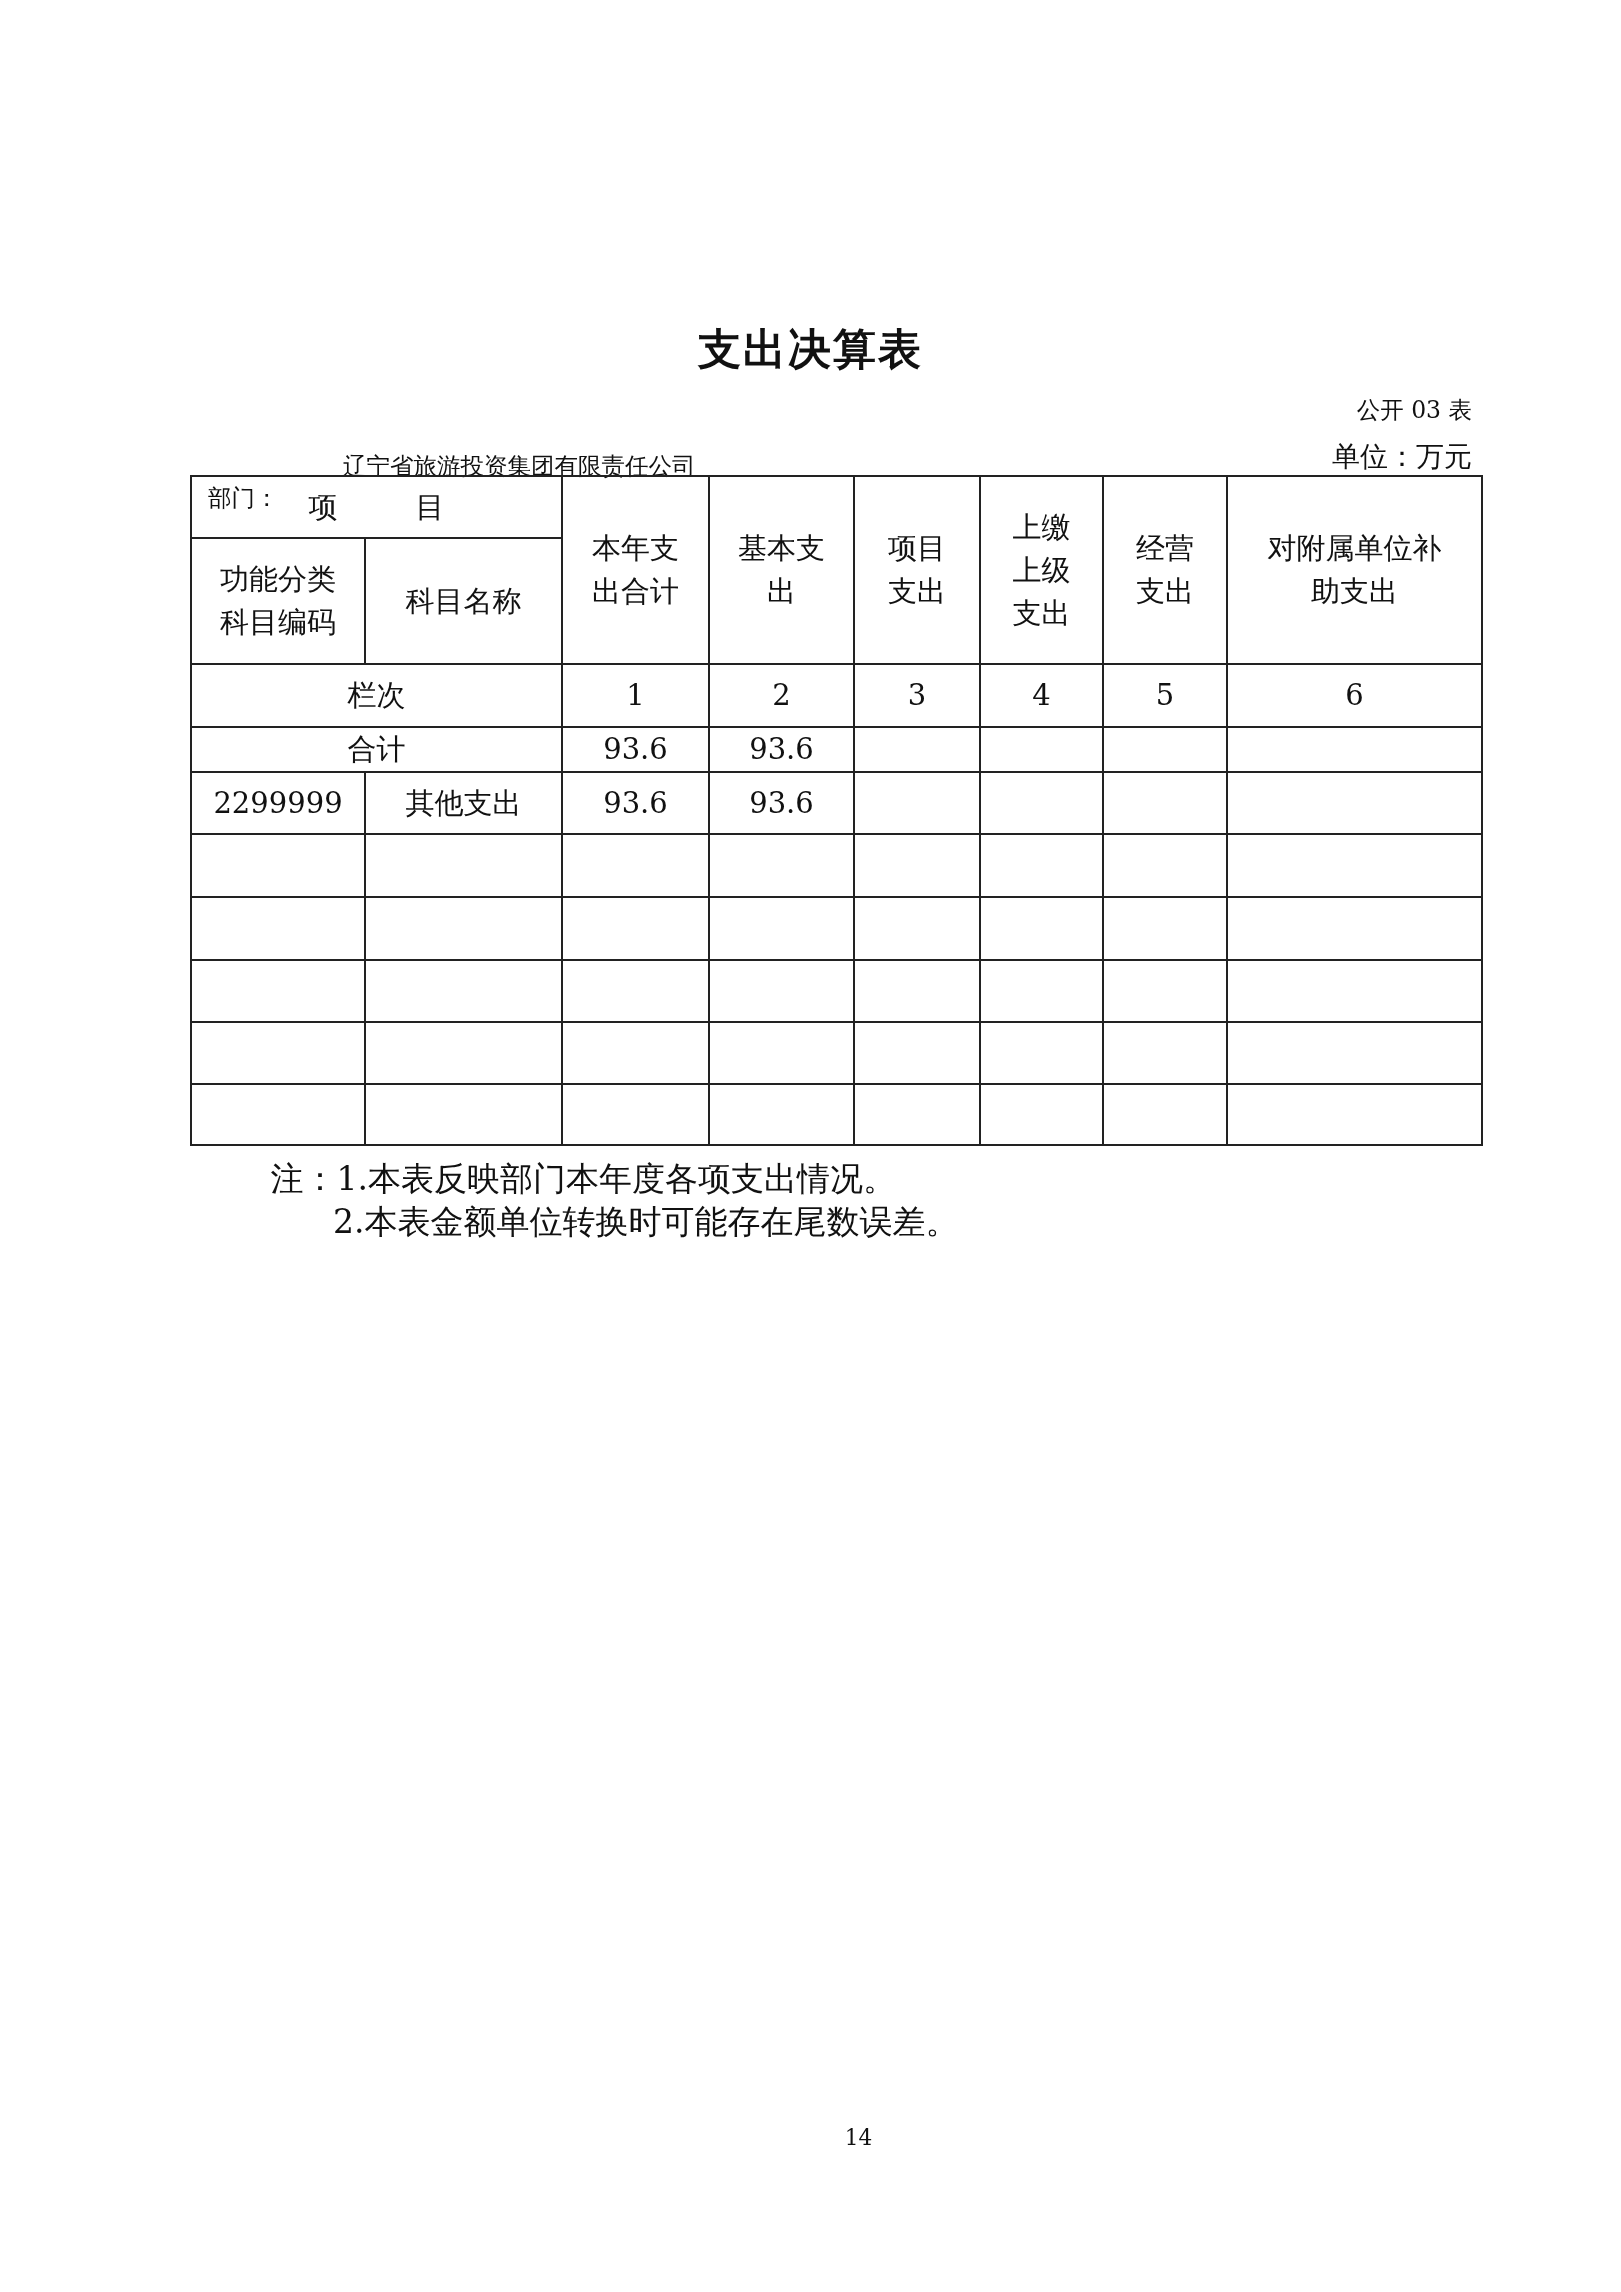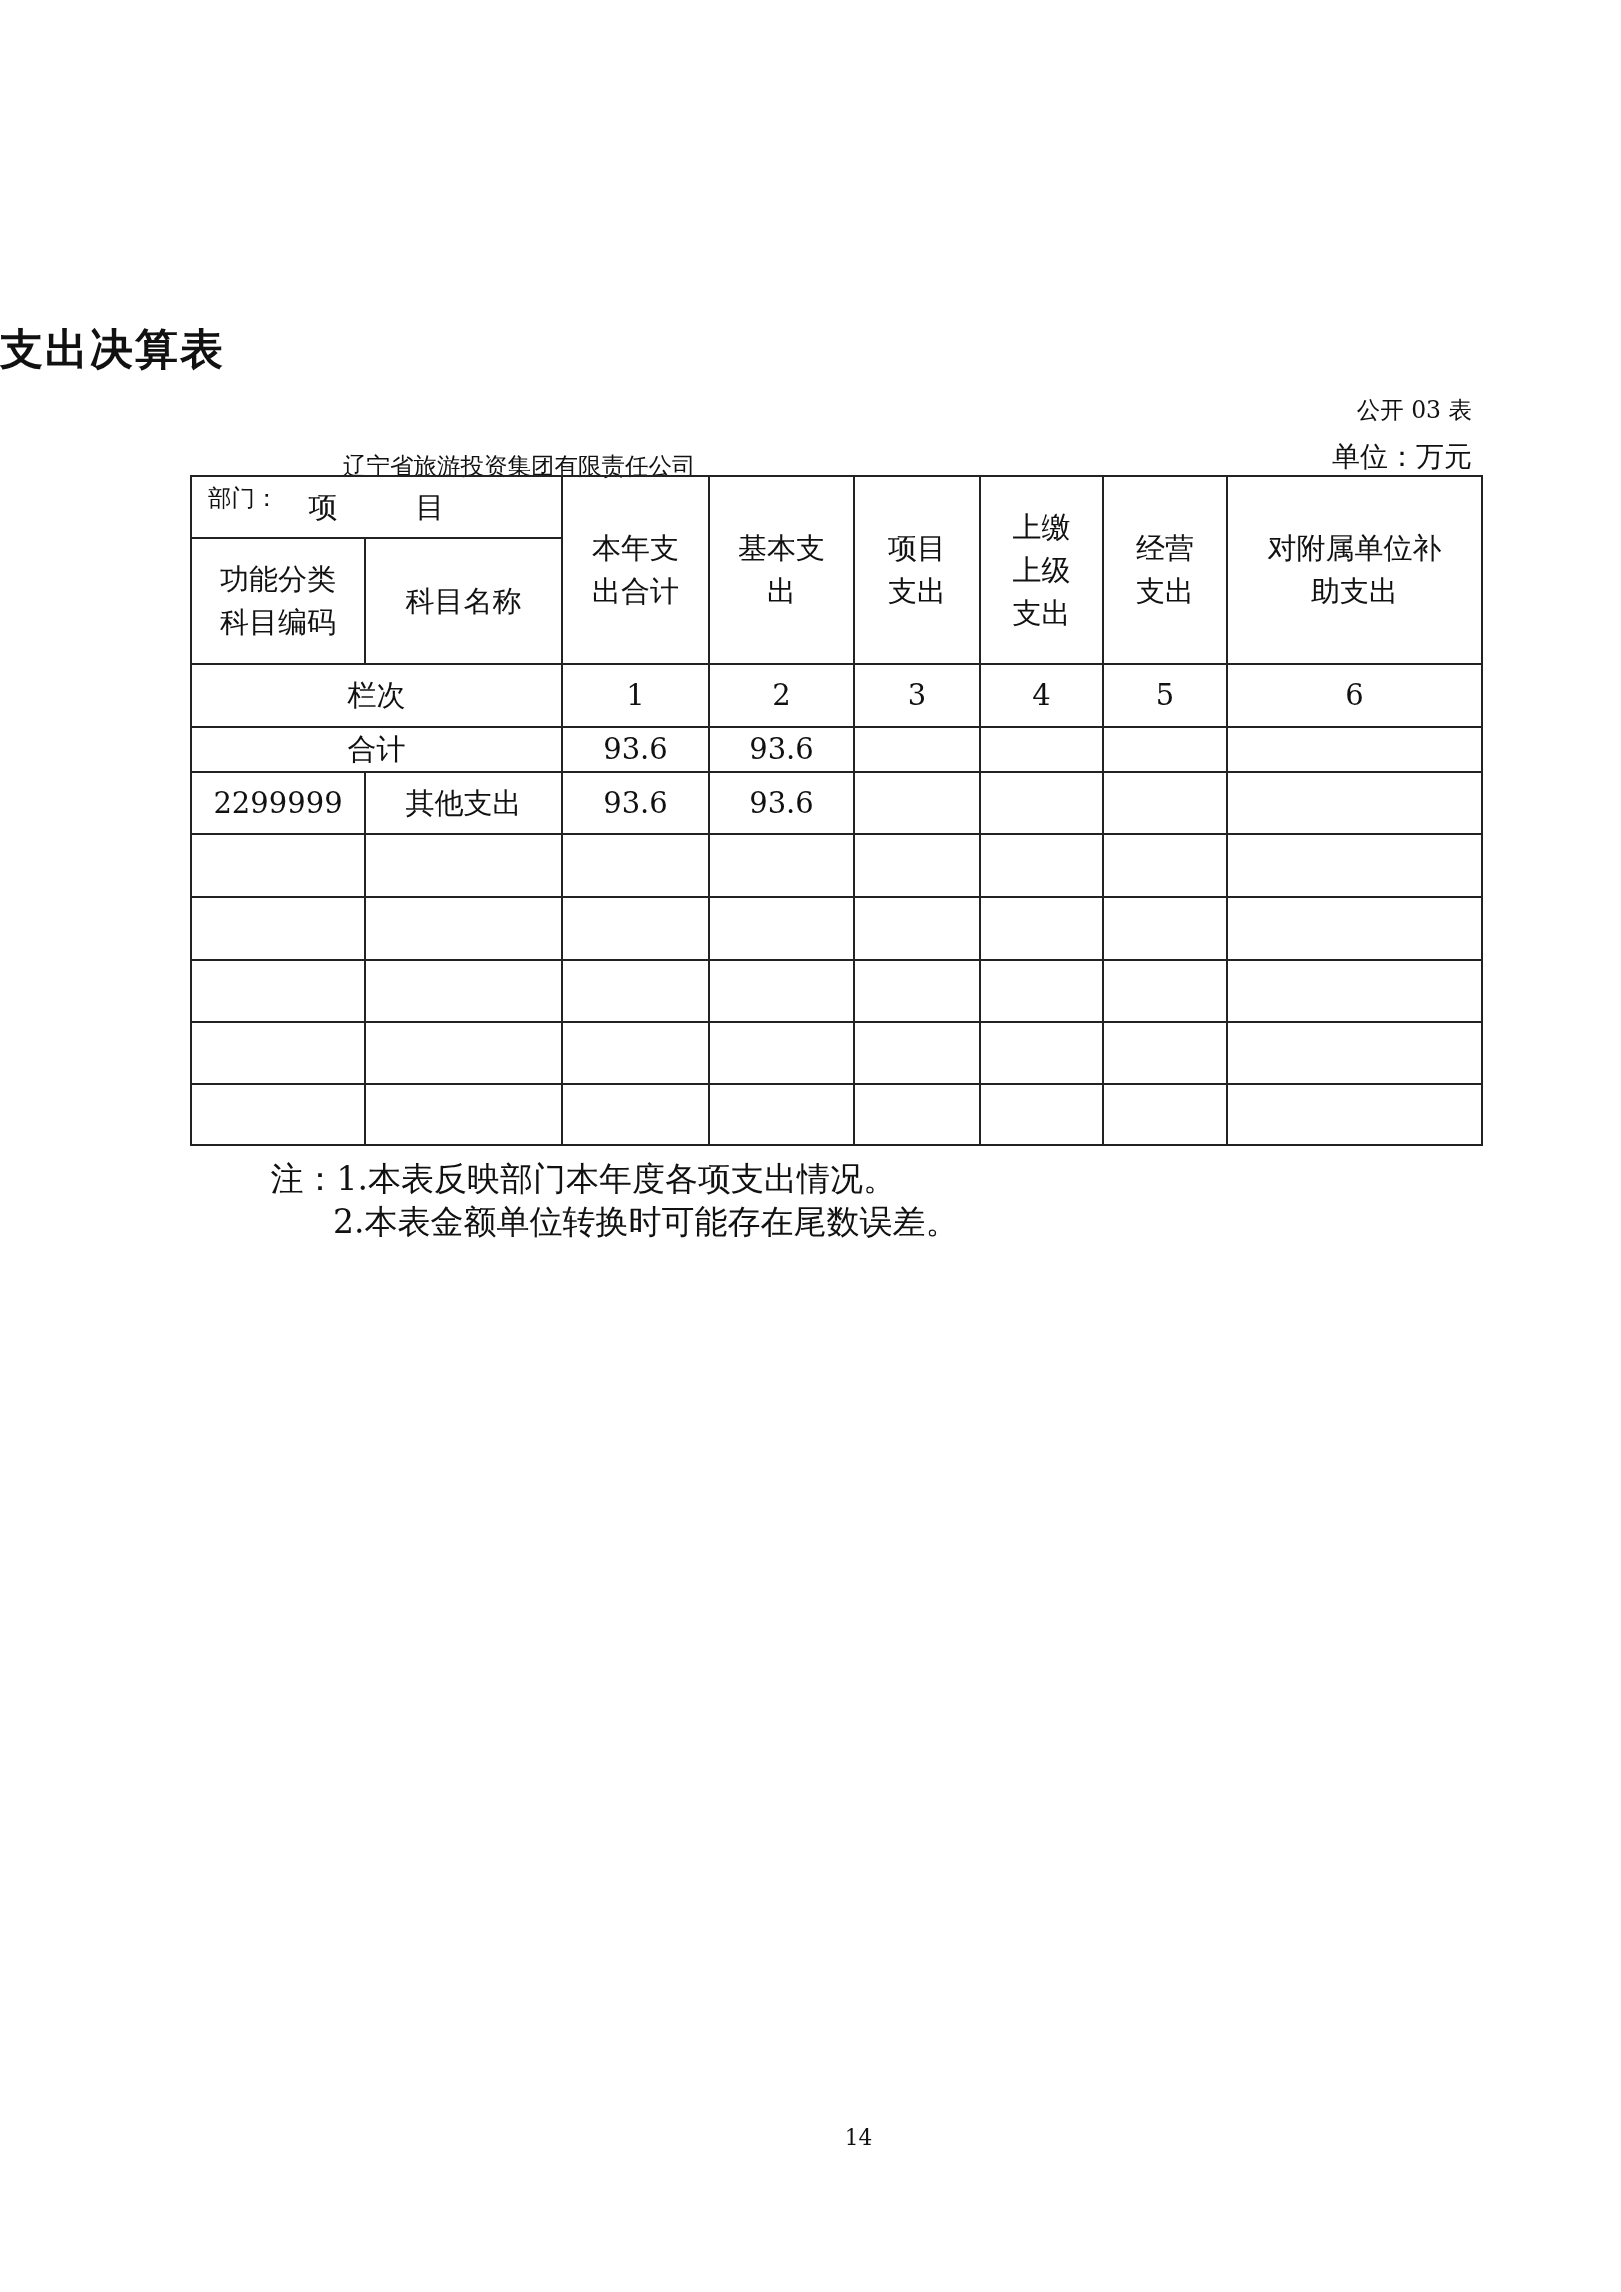--- a/index.html
+++ b/index.html
@@ -3,21 +3,21 @@
 <meta charset="utf-8">
 <style>
   html, body { margin: 0; padding: 0; background: #ffffff; }
   body {
     width: 1621px; height: 2293px; position: relative; overflow: hidden;
     font-family: "DejaVu Serif", "Liberation Serif", serif;
     color: #111111;
   }
   .title {
     position: absolute; left: 0; width: 1621px; top: 321px;
-    font-size: 43px; font-weight: bold; letter-spacing: 2px;
+    text-align: center; font-size: 43px; font-weight: bold; letter-spacing: 2px;
     font-family: "DejaVu Serif", serif;
   }
   .form-no {
     position: absolute; right: 149px; top: 394px;
     font-size: 23.5px;
   }
   .dept-label {
     position: absolute; left: 208px; top: 438px; font-size: 23.5px; margin-top: 44px;
   }
   .dept-name {

